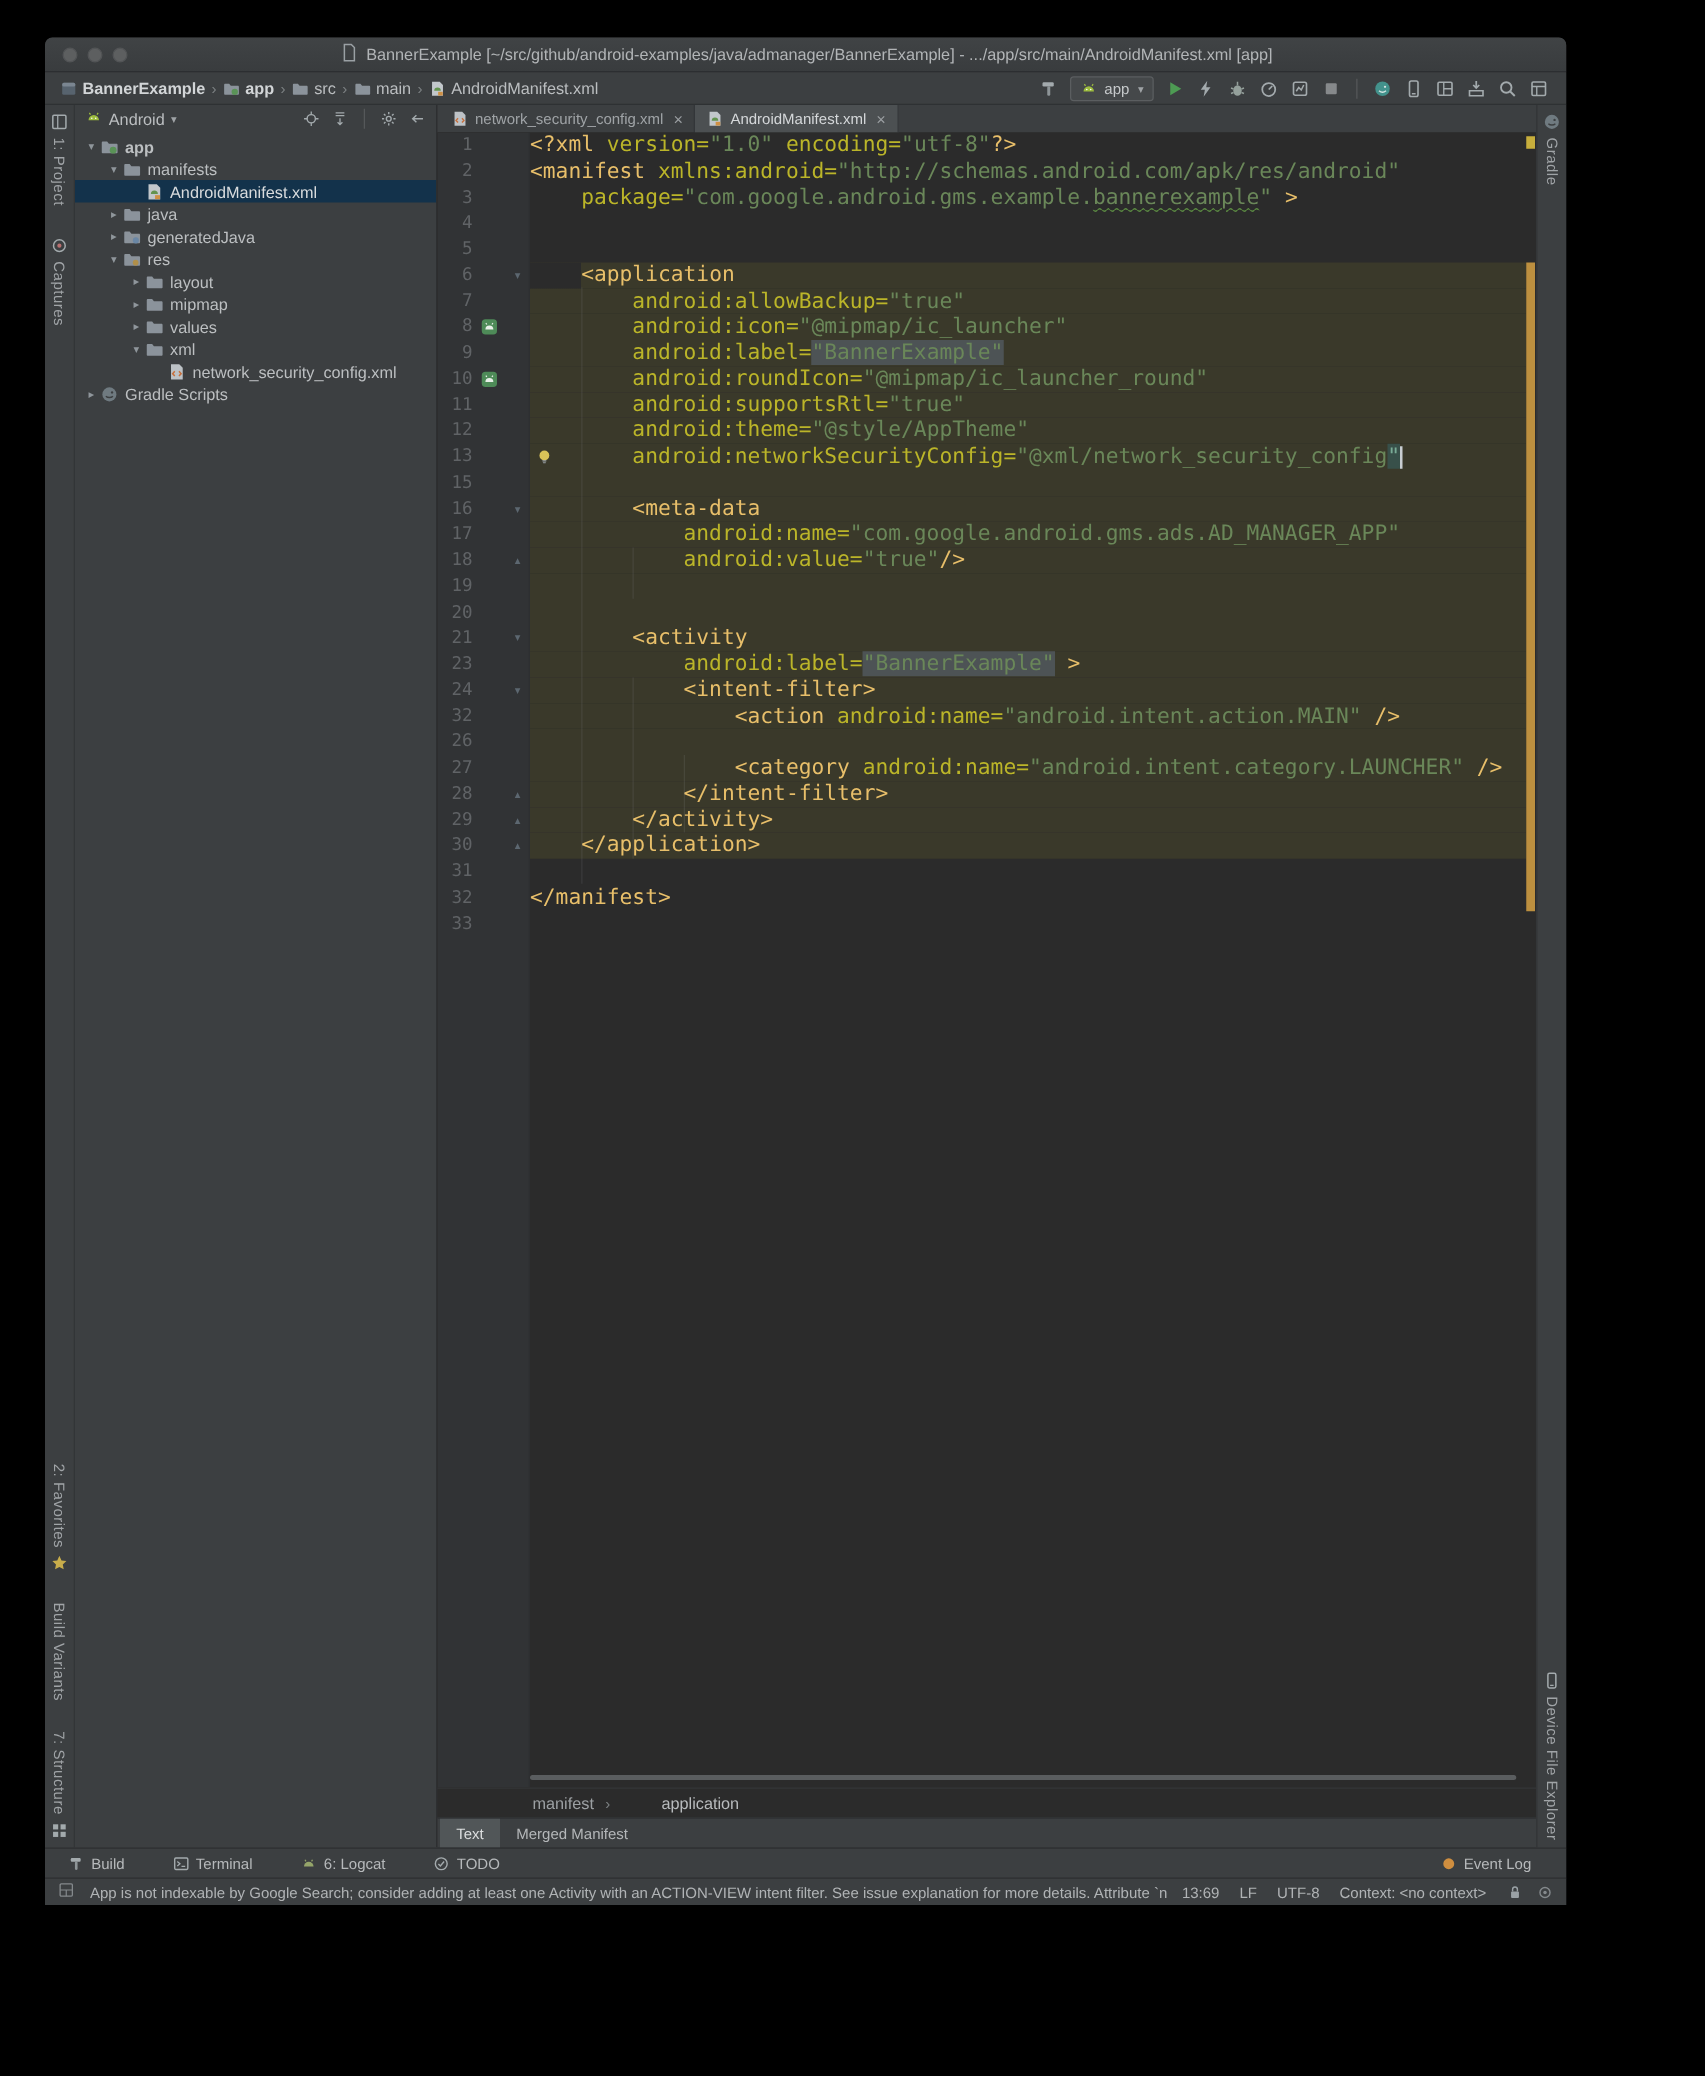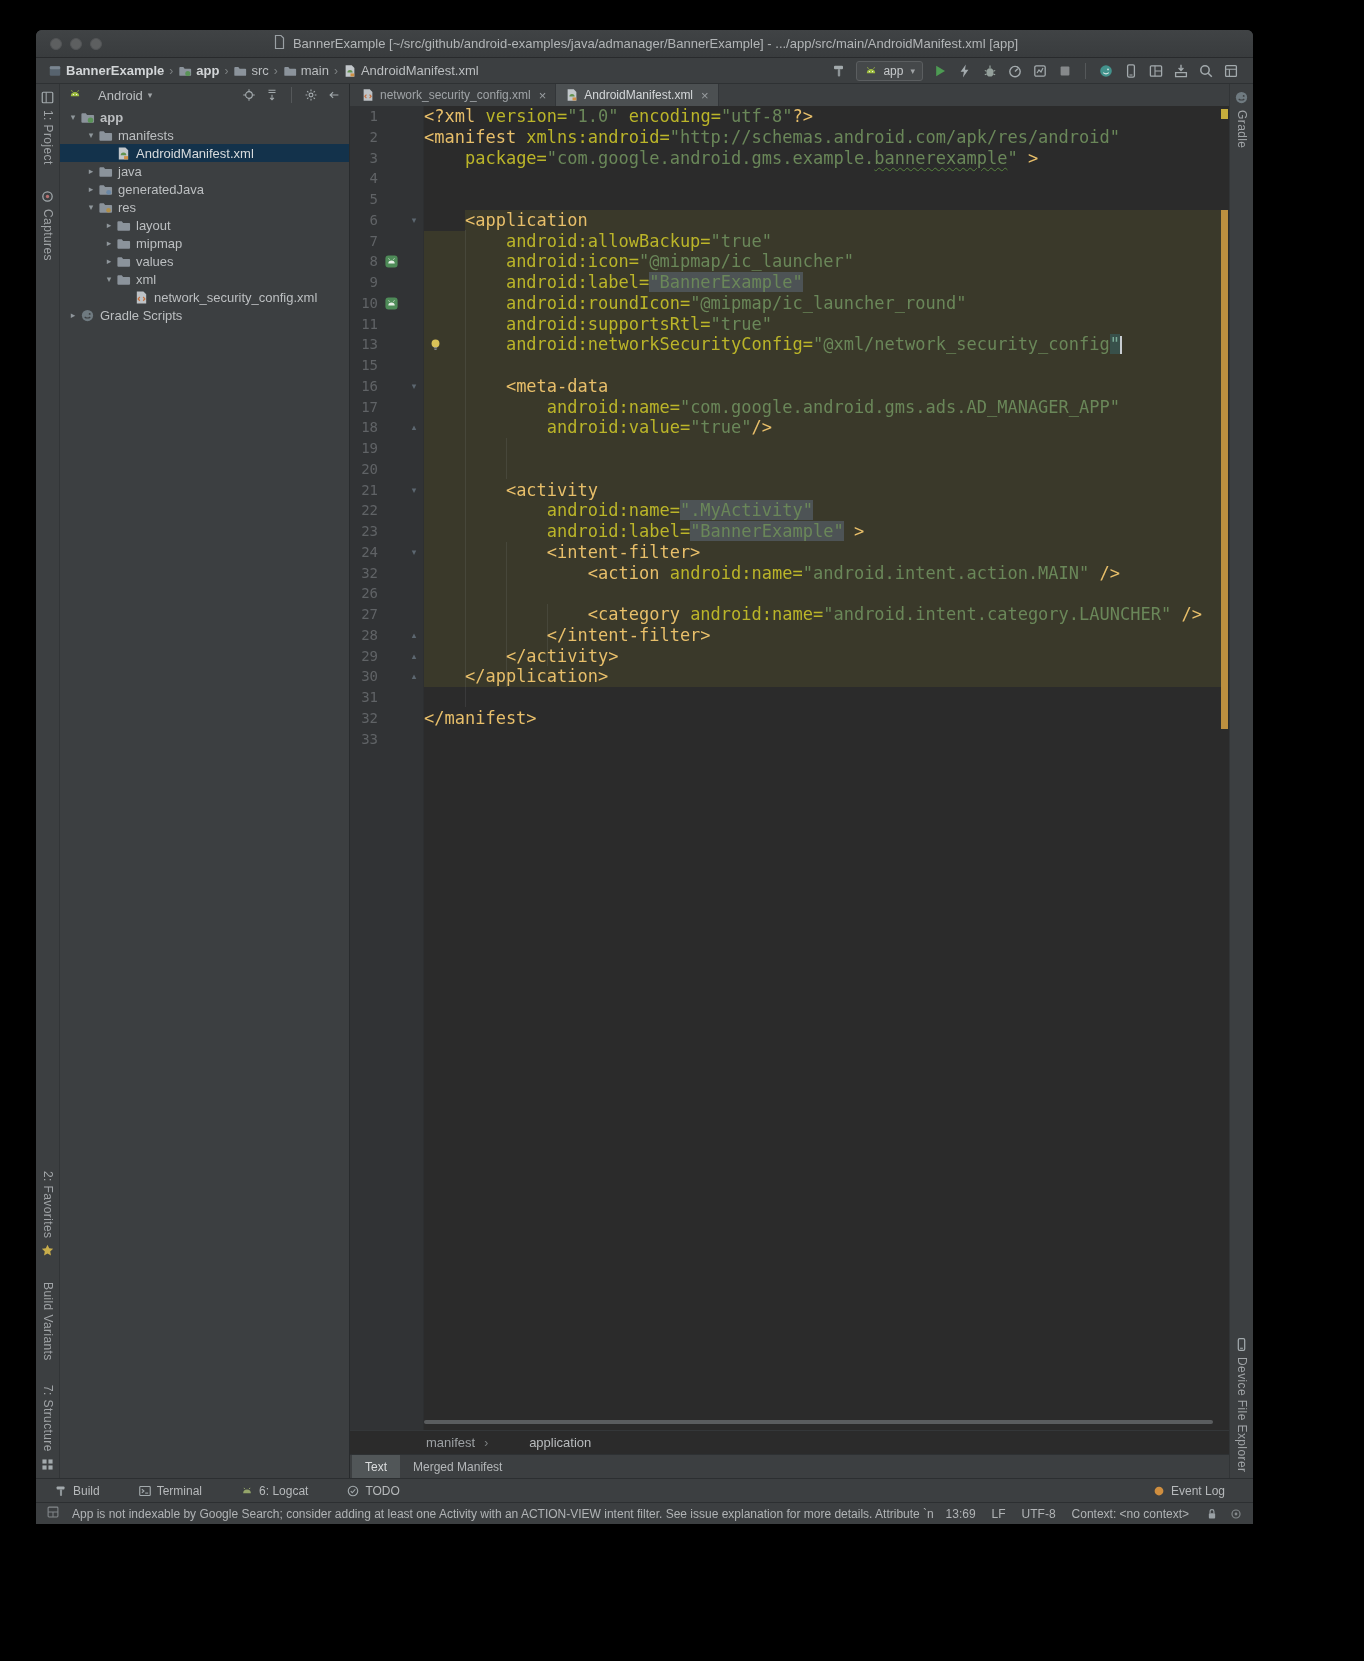--- a/index.html
+++ b/index.html
@@ -32,21 +32,21 @@
   .stripe.left{left:0;border-right:1px solid #323537;}
   .stripe.right{right:0;border-left:1px solid #323537;}
   .sgroup{position:absolute;left:0;width:100%;display:flex;flex-direction:column;align-items:center;gap:24px;}
   .sg-top{top:6px;}
   .sg-bottom{bottom:6px;}
   .vbtn{display:flex;flex-direction:column;align-items:center;gap:5px;cursor:default;}
   .vbtn .ic svg{width:15px;height:15px;}
   .vlabel{writing-mode:vertical-rl;font-size:12px;color:#a0a4a7;letter-spacing:.4px;white-space:nowrap;}
   
   .project-panel{position:absolute;left:24px;top:0;width:290px;bottom:0;background:#3c3f41;border-right:1px solid #282b2d;overflow:hidden;}
-  .pp-header{height:22px;display:flex;align-items:center;gap:16px;padding:0 8px;font-size:13px;color:#bbbec0;}
+  .pp-header{height:22px;display:flex;align-items:center;gap:5px;padding:0 8px;font-size:13px;color:#bbbec0;}
   .pp-header .ic svg{width:14px;height:14px;}
   .pp-sel{display:flex;align-items:center;gap:3px;}
   .pp-icons{margin-left:auto;display:flex;gap:9px;align-items:center;}
   .tree{position:absolute;left:0;top:24px;right:0;}
   .trow{height:18px;display:flex;align-items:center;font-size:13px;color:#bcbfc1;white-space:nowrap;cursor:default;}
   .trow.sel{background:#13324b;color:#d8dbdd;}
   .trow .arrow{width:14px;flex:none;text-align:center;color:#8f969b;font-size:9px;}
   .trow .ic svg{width:15px;height:15px;}
   .tlabel{margin-left:5px;}
   .tlabel.b{font-weight:bold;}
@@ -606,20 +606,26 @@
                 <span class="gfold"></span>
                 <span class="ctext hl"><span class="tk-p">        </span><span class="tk-a">android:roundIcon=</span><span class="tk-s">"@mipmap/ic_launcher_round"</span></span>
               </div>
               <div class="crow">
                 <span class="gnum">11</span>
                 <span class="gicon"></span>
                 <span class="gfold"></span>
                 <span class="ctext hl"><span class="tk-p">        </span><span class="tk-a">android:supportsRtl=</span><span class="tk-s">"true"</span></span>
               </div>
               <div class="crow">
+                <span class="gnum">12</span>
+                <span class="gicon"></span>
+                <span class="gfold"></span>
+                <span class="ctext hl"><span class="tk-p">        </span><span class="tk-a">android:theme=</span><span class="tk-s">"@style/AppTheme"</span></span>
+              </div>
+              <div class="crow">
                 <span class="gnum">13</span>
                 <span class="gicon"></span>
                 <span class="gfold"></span>
                 <span class="ctext hl"><span class="tk-p">        </span><span class="tk-a">android:networkSecurityConfig=</span><span class="tk-s">"@xml/network_security_config</span><span class="tk-sq">"</span></span>
                 <span class="ic bulb">
                   <svg viewBox="0 0 16 16" width="16" height="16">
                     <circle cx="8" cy="6.8" r="4.2" fill="#d9c258"></circle>
                     <rect x="6.2" y="10.9" width="3.6" height="1.1" rx=".4" fill="#9aa1a5"></rect>
                     <rect x="6.7" y="12.5" width="2.6" height="1" rx=".4" fill="#9aa1a5"></rect>
                   </svg>
@@ -660,26 +666,20 @@
                 <span class="gnum">20</span>
                 <span class="gicon"></span>
                 <span class="gfold"></span>
                 <span class="ctext hl"></span>
               </div>
               <div class="crow">
                 <span class="gnum">21</span>
                 <span class="gicon"></span>
                 <span class="gfold">▾</span>
                 <span class="ctext hl"><span class="tk-p">        </span><span class="tk-t">&lt;activity</span></span>
-              </div>
-              <div class="crow">
-                <span class="gnum">22</span>
-                <span class="gicon"></span>
-                <span class="gfold"></span>
-                <span class="ctext hl"><span class="tk-p">            </span><span class="tk-a">android:name=</span><span class="tk-so">".MyActivity"</span></span>
               </div>
               <div class="crow">
                 <span class="gnum">23</span>
                 <span class="gicon"></span>
                 <span class="gfold"></span>
                 <span class="ctext hl"><span class="tk-p">            </span><span class="tk-a">android:label=</span><span class="tk-so">"BannerExample"</span><span class="tk-p"> </span><span class="tk-t">&gt;</span></span>
               </div>
               <div class="crow">
                 <span class="gnum">24</span>
                 <span class="gicon"></span>

